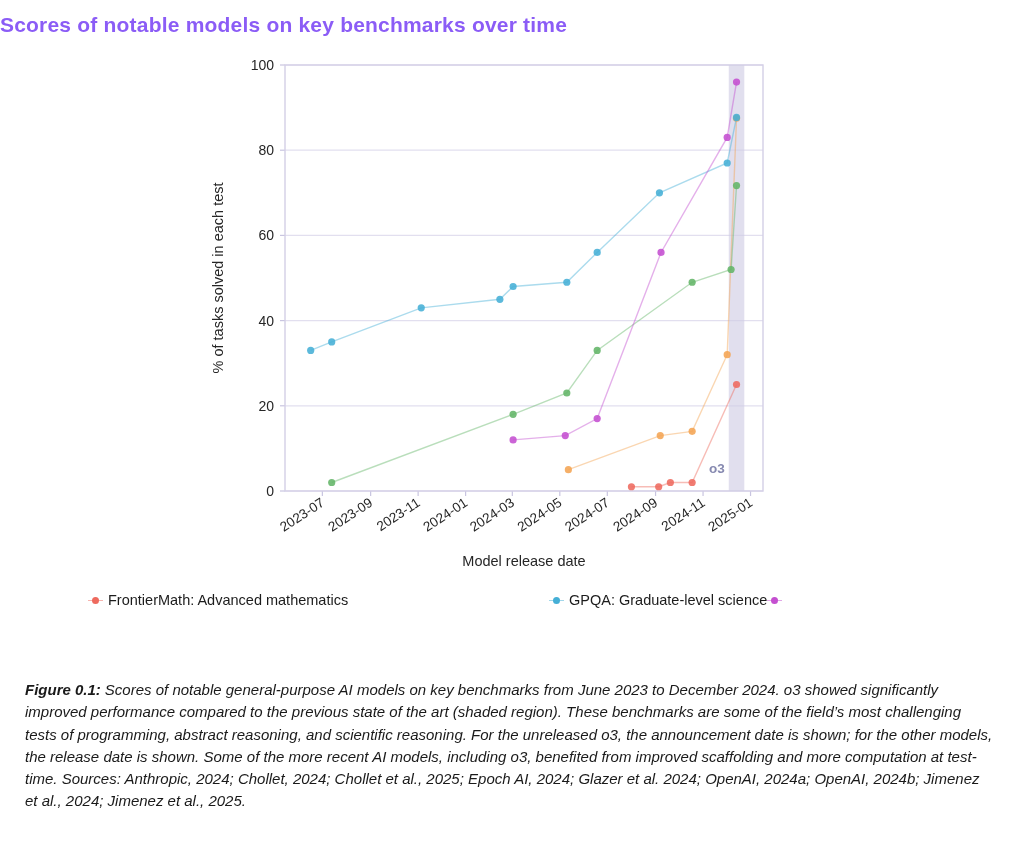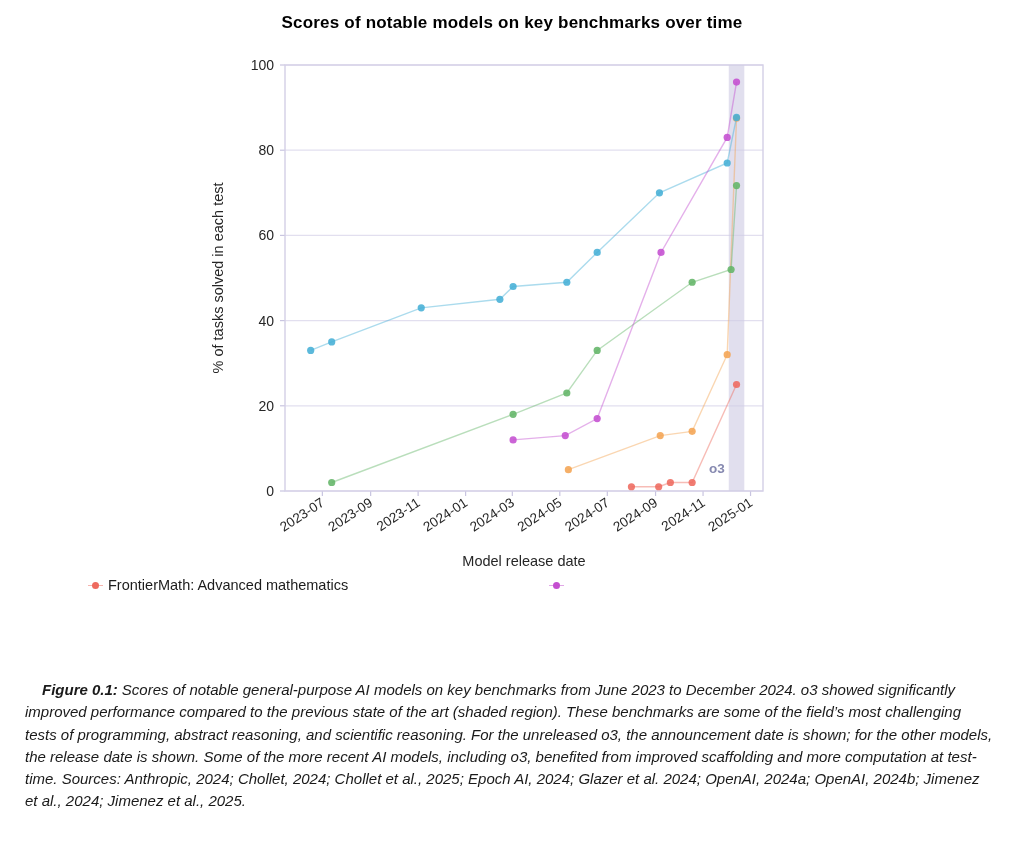--- a/index.html
+++ b/index.html
@@ -1,31 +1,31 @@
 <!DOCTYPE html>
 <html><head>
 <meta charset="utf-8">
 <style>
   html,body{margin:0;padding:0;background:#ffffff;}
   .page{position:relative;width:1024px;height:854px;background:#fff;overflow:hidden;
         font-family:"Liberation Sans",sans-serif;color:#1c1c1c;}
-  .chart-title{position:absolute;top:13px;left:0;width:1024px;text-align:center;
-        font-size:17px;font-weight:700;color:#000000;letter-spacing:.2px;}
+  .chart-title{position:absolute;top:13px;left:0;width:1024px;text-align:left;
+        font-size:21px;font-weight:700;color:#8b5cf6;letter-spacing:.2px;}
   svg#chart{position:absolute;top:0;left:0;}
   .legend{position:absolute;top:574px;left:0;width:1024px;font-size:14.5px;}
-  .legend-col{position:absolute;top:0;display:flex;flex-direction:row;}
+  .legend-col{position:absolute;top:15px;display:flex;flex-direction:row;}
   .legend-col.col0{left:88px;}
   .legend-col.col1{left:549px;}
   .legend-item{display:flex;align-items:center;height:22.4px;white-space:nowrap;}
   .legend-marker{position:relative;width:15px;height:10px;margin-right:5px;flex:0 0 auto;}
   .legend-marker .stub{position:absolute;left:0;top:4.5px;width:15px;height:1.6px;opacity:.5;}
   .legend-marker .dot{position:absolute;left:3.5px;top:1.5px;width:7px;height:7px;border-radius:50%;}
   .caption{position:absolute;left:25px;top:679px;width:968px;font-size:15px;
         font-style:italic;line-height:22.3px;color:#1a1a1a;}
-  .cap-label{font-weight:700;margin-right:4px;margin-left:17px;}
+  .cap-label{font-weight:700;margin-right:4px;}
 </style>
 </head>
 <body>
 
 <div class="page">
 
   <div class="chart-title">Scores of notable models on key benchmarks over time</div>
 
   <svg id="chart" width="1024" height="572">
       <line x1="285" x2="763" y1="491" y2="491" stroke="#e2dfef" stroke-width="1.2"></line>
@@ -117,20 +117,27 @@
           <span class="legend-marker">
             <span class="stub" style="background: rgb(238, 106, 94);"></span>
             <span class="dot" style="background: rgb(238, 106, 94);"></span>
           </span>
           <span>FrontierMath: Advanced mathematics</span>
         </div>
       </div>
     <div class="legend-col col1">
         <div class="legend-item">
           <span class="legend-marker">
+            <span class="stub" style="background: rgb(69, 175, 214);"></span>
+            <span class="dot" style="background: rgb(69, 175, 214);"></span>
+          </span>
+          <span>GPQA: Graduate-level science</span>
+        </div>
+        <div class="legend-item">
+          <span class="legend-marker">
             <span class="stub" style="background: rgb(196, 79, 208);"></span>
             <span class="dot" style="background: rgb(196, 79, 208);"></span>
           </span>
         </div>
       </div>
   </div>
 
   <div class="caption">
     <span class="cap-label">Figure 0.1:</span><span>Scores of notable general-purpose AI models on key benchmarks from June 2023 to December 2024. o3 showed significantly improved performance compared to the previous state of the art (shaded region). These benchmarks are some of the field’s most challenging tests of programming, abstract reasoning, and scientific reasoning. For the unreleased o3, the announcement date is shown; for the other models, the release date is shown. Some of the more recent AI models, including o3, benefited from improved scaffolding and more computation at test-time. Sources: Anthropic, 2024; Chollet, 2024; Chollet et al., 2025; Epoch AI, 2024; Glazer et al. 2024; OpenAI, 2024a; OpenAI, 2024b; Jimenez et al., 2024; Jimenez et al., 2025.</span>
   </div>

